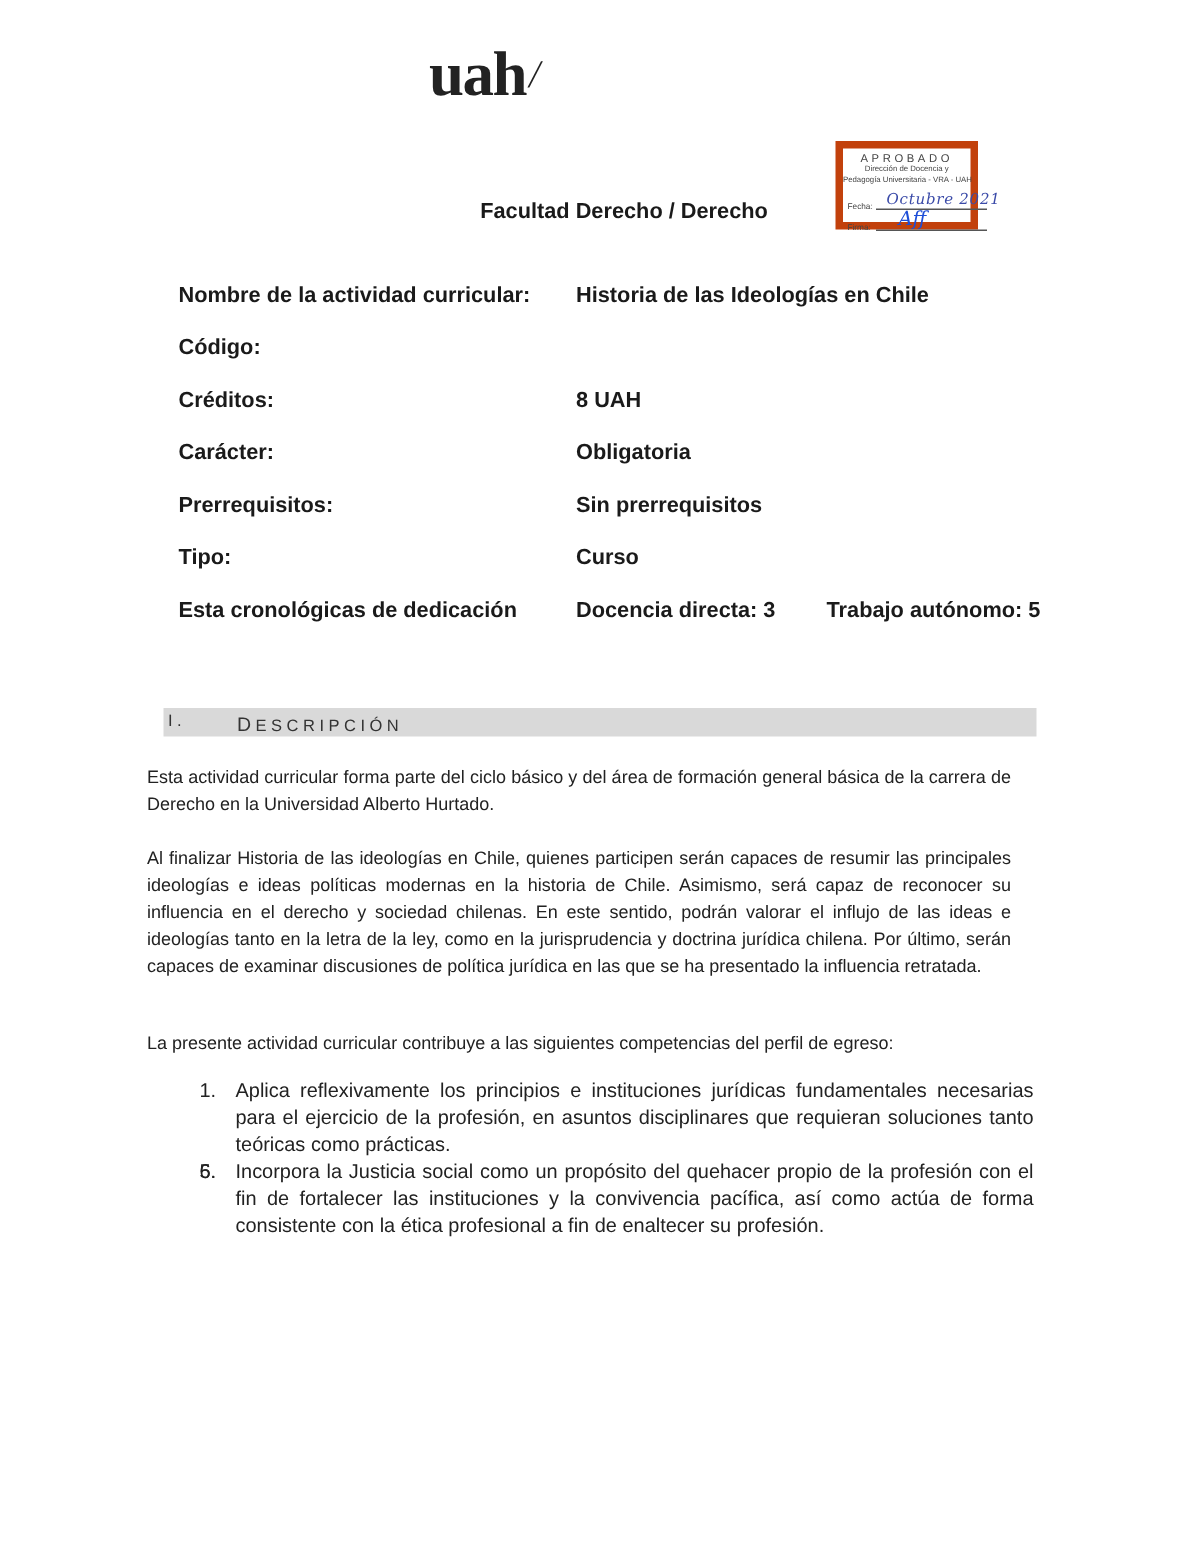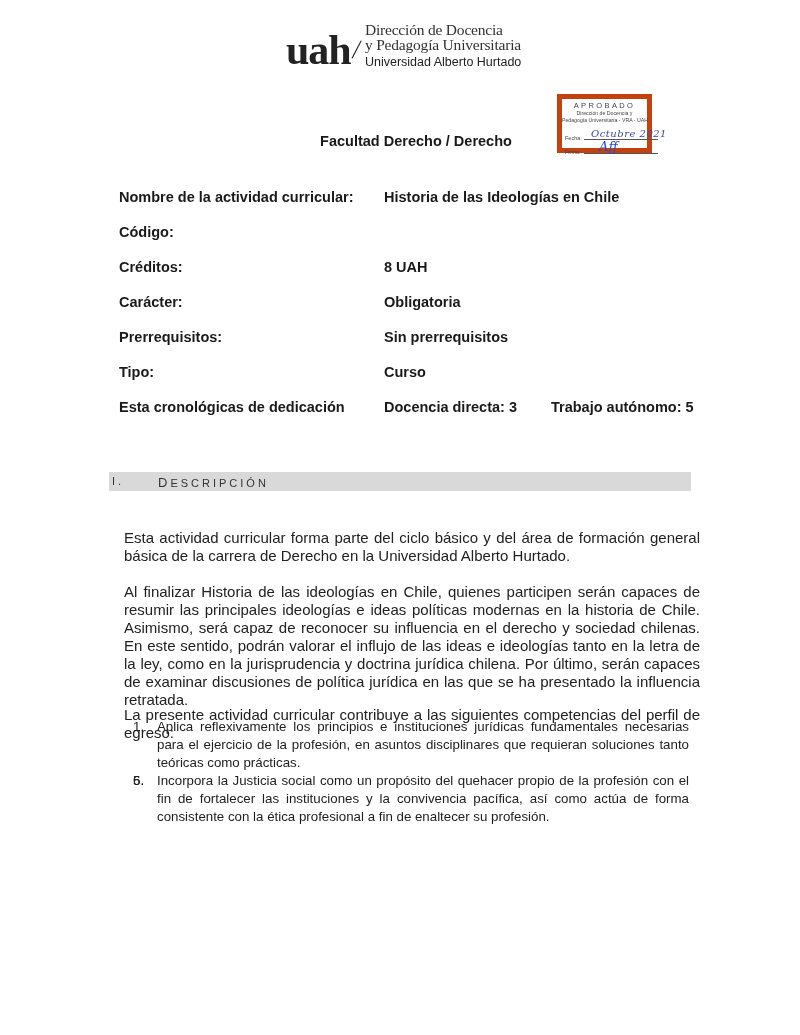--- a/index.html
+++ b/index.html
@@ -68,38 +68,33 @@
     left: 109px; top: 472px; width: 582px; height: 19px;
     background: #d9d9d9;
     font-size: 11px; color: #333; letter-spacing: 3px;
   }
   .section-num { position: absolute; left: 3px; top: 3px; }
   .section-title { position: absolute; left: 49px; top: 3px; }
   .section-title .cap { font-size: 13px; }
 
   
   .para {
-    left: 124px; width: 576px;
-    font-size: 15px; line-height: 18px; text-align: justify; color: #222; margin-top: 20px;
+    left: 98px; width: 576px;
+    font-size: 12px; line-height: 18px; text-align: justify; color: #222;
   }
   .list { left: 133px; width: 556px; font-size: 13.3px; line-height: 18px; color: #222; }
   .list-item { position: relative; padding-left: 24px; text-align: justify; }
   .list-num { position: absolute; left: 0; top: 0; }
 </style>
 </head>
 <body>
 
 <div class="abs logo">
   <span class="logo-mark">uah</span>
   <span class="logo-slash">/</span>
-  <div class="logo-text">
-    <span class="logo-line1">Dirección de Docencia</span>
-    <span class="logo-line2">y Pedagogía Universitaria</span>
-    <span class="logo-line3">Universidad Alberto Hurtado</span>
-  </div>
 </div>
 
 <div class="abs stamp">
   <div class="stamp-title">APROBADO</div>
   <div class="stamp-sub">Dirección de Docencia y</div>
   <div class="stamp-sub">Pedagogía Universitaria - VRA - UAH</div>
   <div class="stamp-row" style="top:36px;">
     <span>Fecha:</span>
     <span class="line"></span>
     <span class="stamp-date">Octubre 2021</span>

